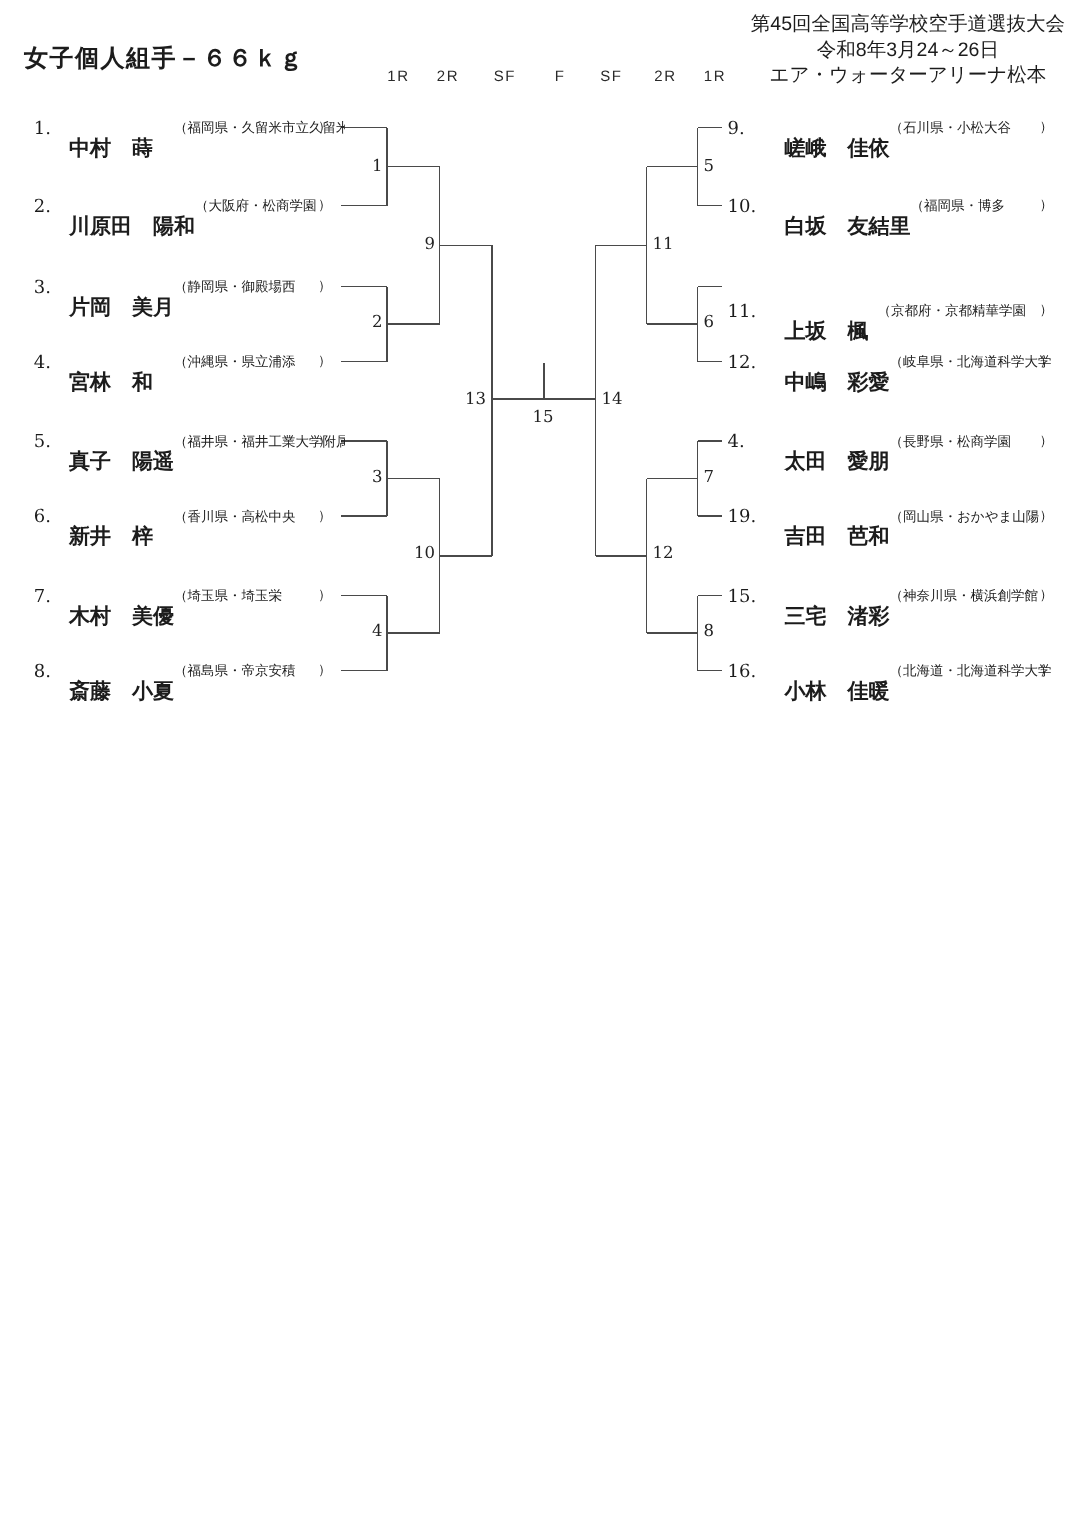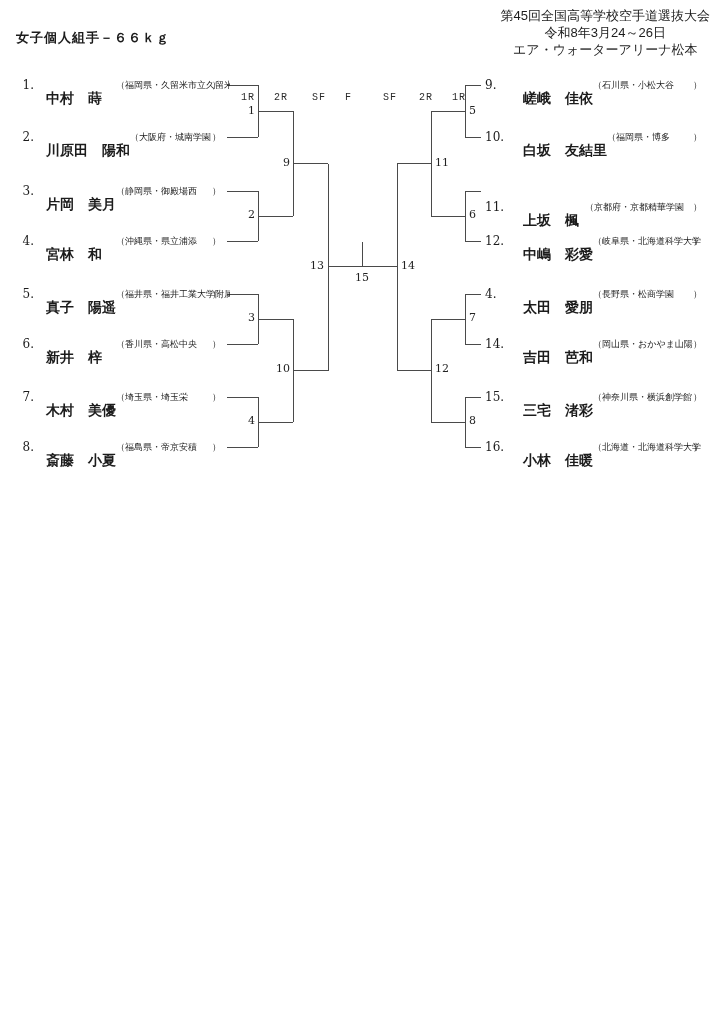--- a/index.html
+++ b/index.html
@@ -1,31 +1,31 @@
 <!DOCTYPE html>
 <html><head>
 <meta charset="utf-8">
 <style>
   html,body{margin:0;padding:0;background:#ffffff;}
   .page{
     position:relative;width:724px;height:1024px;background:#ffffff;
     font-family:"Liberation Sans",sans-serif;color:#1c1c1c;overflow:hidden;
   }
   .title-left{
-    position:absolute;top:29px;left:16px;font-size:13px;font-weight:bold;
+    position:absolute;top:29px;left:16px;font-size:16px;font-weight:bold;
     letter-spacing:1px;white-space:nowrap;
   }
   .hdr-right{
     position:absolute;top:7px;right:14px;text-align:center;
     font-size:13px;font-weight:normal;line-height:17px;white-space:nowrap;
   }
   .rlabel{
-    position:absolute;top:46px;width:32px;text-align:left;
-    font-family:Liberation Mono, monospace;font-size:10px;
-    letter-spacing:1px;color:#2a2a2a;margin-top:46px;
+    position:absolute;top:46px;width:32px;text-align:right;
+    font-family:Liberation Sans, sans-serif;font-size:10px;
+    letter-spacing:1px;color:#2a2a2a;
   }
   svg.lines{position:absolute;top:0;left:0;}
   .row{position:absolute;height:20px;display:flex;align-items:center;white-space:nowrap;}
   .row-left{left:16px;width:214px;}
   .row-right{left:485px;width:221px;}
   .seed{font-family:"DejaVu Serif","Liberation Serif",serif;font-size:12px;flex:none;}
   .row-left .seed{width:18px;text-align:right;margin-right:12px;}
   .row-right .seed{width:26px;text-align:left;margin-right:12px;}
   .pname{font-weight:bold;font-size:14px;flex:none;margin-top:28px;}
   .row-left .pname{min-width:70px;}
@@ -90,21 +90,21 @@
         <span>（</span>
         <span class="stext">福岡県・久留米市立久留米商業</span>
         <span class="sclose">）</span>
       </span>
   </div>
   <div class="row row-left" style="top:127px">
     <span class="seed">2.</span>
     <span class="pname">川原田　陽和</span>
     <span class="school">
         <span>（</span>
-        <span class="stext">大阪府・城南学園</span>
+        <span class="stext">大阪府・松商学園</span>
         <span class="sclose">）</span>
       </span>
   </div>
   <div class="row row-left" style="top:181px">
     <span class="seed">3.</span>
     <span class="pname">片岡　美月</span>
     <span class="school">
         <span>（</span>
         <span class="stext">静岡県・御殿場西</span>
         <span class="sclose">）</span>
@@ -195,21 +195,21 @@
   <div class="row row-right" style="top:284px">
     <span class="seed">4.</span>
     <span class="pname">太田　愛朋</span>
     <span class="school">
         <span>（</span>
         <span class="stext">長野県・松商学園</span>
         <span class="sclose">）</span>
       </span>
   </div>
   <div class="row row-right" style="top:334px">
-    <span class="seed">14.</span>
+    <span class="seed">19.</span>
     <span class="pname">吉田　芭和</span>
     <span class="school">
         <span>（</span>
         <span class="stext">岡山県・おかやま山陽</span>
         <span class="sclose">）</span>
       </span>
   </div>
   <div class="row row-right" style="top:387px">
     <span class="seed">15.</span>
     <span class="pname">三宅　渚彩</span>

